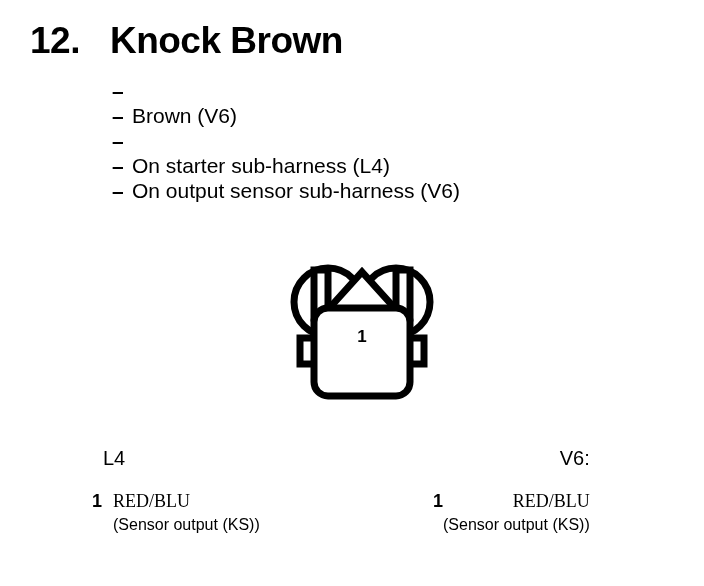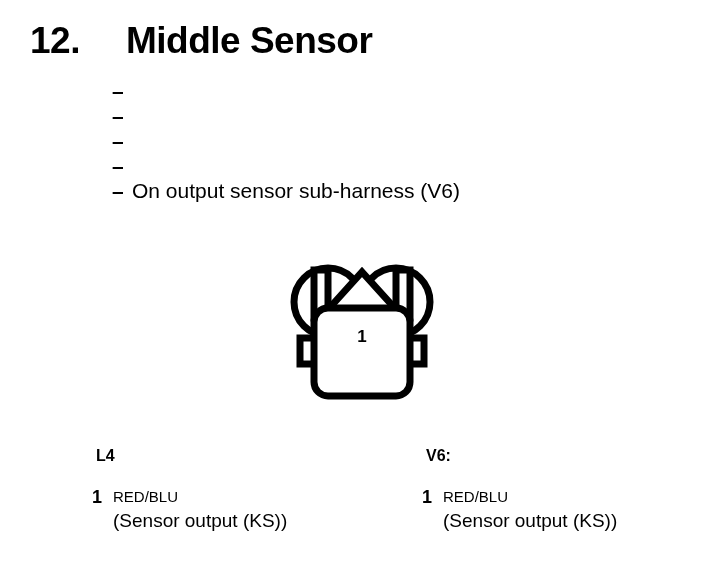--- a/index.html
+++ b/index.html
@@ -24,21 +24,20 @@
   }
 
   
   .title-row {
     position: absolute;
     left: 30px;
     top: 22px;
     display: flex;
     align-items: flex-start;
     white-space: nowrap;
-    gap: 16px;
   }
   .title-number {
     font-size: 37px;
     font-weight: bold;
     letter-spacing: -0.5px;
     line-height: 1;
   }
   .title-text {
     font-size: 37px;
     font-weight: bold;
@@ -100,76 +99,79 @@
     left: 0;
     top: 448px;
     width: 704px;
     height: 120px;
   }
   .pin-col {
     position: absolute;
     top: 0;
   }
   .pin-col-l4 { left: 92px; }
-  .pin-col-v6 { left: 422px; }
+  .pin-col-v6 { left: 422px; text-align: right; }
 
   .pin-col-heading {
-    font-size: 16px;
-    font-weight: bold;
-    line-height: 1;
-    margin-left: 4px;
+    font-size: 20px;
+    font-weight: normal;
+    line-height: 1;
+    margin-left: 11px;
     margin-bottom: 21px;
     white-space: nowrap;
   }
   .pin-entry {
     display: flex;
     align-items: flex-start;
     white-space: nowrap;
   }
   .pin-number {
     font-size: 18px;
     font-weight: bold;
     line-height: 24px;
     width: 21px;
     flex: none;
   }
   .pin-detail {
     flex: none;
   }
   .pin-wire {
-    font-size: 15px;
+    font-size: 18px;
     line-height: 24px;
+    font-family: Liberation Serif, serif;
   }
   .pin-function {
-    font-size: 19px;
+    font-size: 16px;
     line-height: 24px;
   }
 </style>
 </head>
 <body>
 
 <div class="page">
 
   <div class="title-row">
     <span class="title-number">12.</span>
-    <span class="title-text">Middle Sensor</span>
+    <span class="title-text">Knock Brown</span>
   </div>
 
   <ul class="bullet-list">
     <li class="bullet-item">
       <span class="bullet-dash">–</span>
     </li>
     <li class="bullet-item">
       <span class="bullet-dash">–</span>
-    </li>
-    <li class="bullet-item">
-      <span class="bullet-dash">–</span>
-    </li>
-    <li class="bullet-item">
-      <span class="bullet-dash">–</span>
+      <span class="bullet-label">Brown (V6)</span>
+    </li>
+    <li class="bullet-item">
+      <span class="bullet-dash">–</span>
+    </li>
+    <li class="bullet-item">
+      <span class="bullet-dash">–</span>
+      <span class="bullet-label">On starter sub-harness (L4)</span>
     </li>
     <li class="bullet-item">
       <span class="bullet-dash">–</span>
       <span class="bullet-label">On output sensor sub-harness (V6)</span>
     </li>
   </ul>
 
   <div class="connector">
     <svg width="148" height="142" viewBox="0 0 148 142">
 

